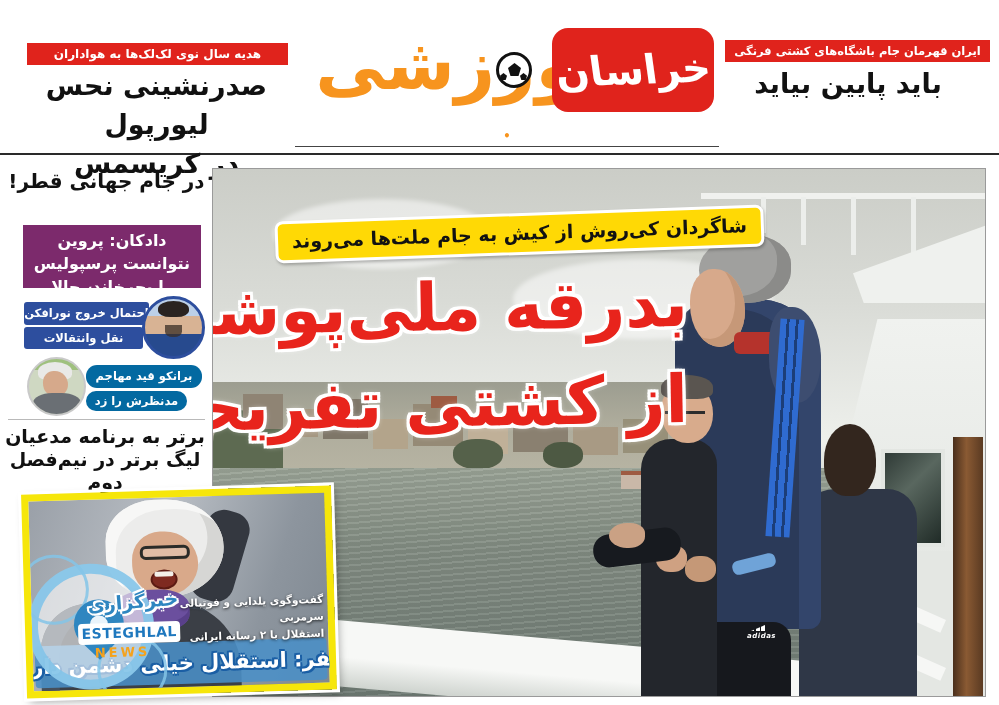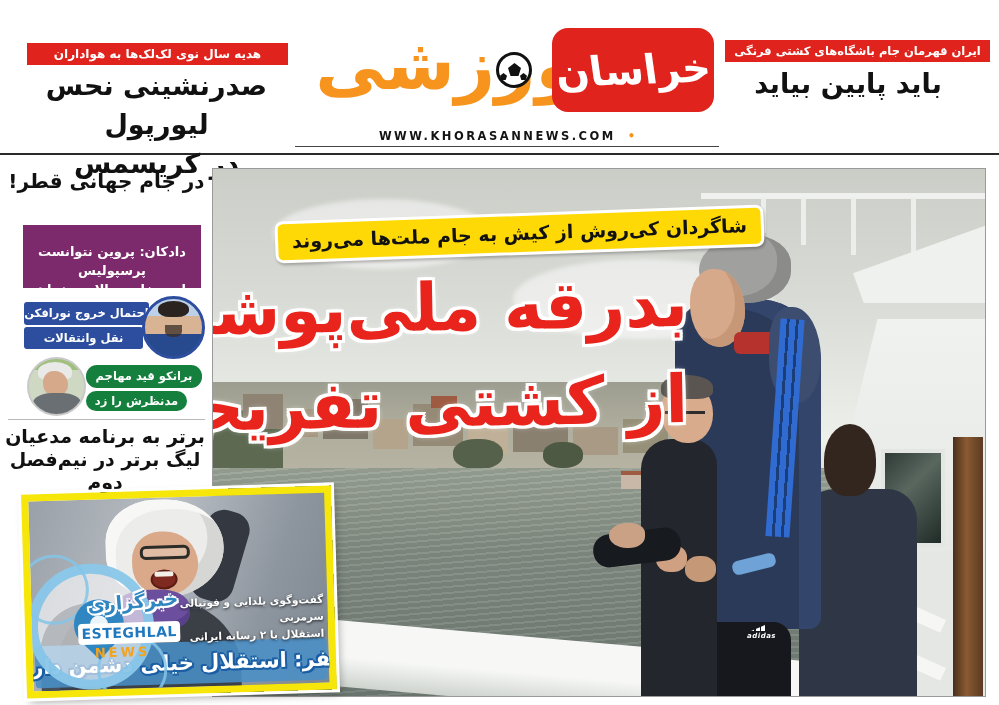--- a/index.html
+++ b/index.html
@@ -49,26 +49,26 @@
     border-bottom:1px solid #444; padding-bottom:3px; }
   .web-line .dot { color:#f7941e; letter-spacing:0; }
   .main-rule { left:0; top:153px; width:999px; border-top:2px solid #2a2a2a; }
 
   
   .story1 { left:8px; top:170px; width:197px; font-size:20px; font-weight:bold; color:#111;
     text-align:center; line-height:1.18; }
   .purple-box { left:23px; top:225px; width:178px; height:63px; background:#7c2a6c; color:#fff;
     text-align:center; padding-top:3px; }
   .purple-box .pk { font-size:8.5px; font-weight:bold; }
-  .purple-box .ph { font-size:13px; font-weight:bold; line-height:1.45; margin-top:15px; }
+  .purple-box .ph { font-size:16px; font-weight:bold; line-height:1.45; margin-top:1px; }
   .blue-tag { background:#2d4e9e; color:#fff; font-weight:bold; font-size:11.5px;
     text-align:center; border-radius:3px; }
   .btag1 { left:24px; top:302px; width:125px; height:23px; line-height:23px; }
   .btag2 { left:24px; top:327px; width:119px; height:22px; line-height:22px; }
-  .red-tag { background:#15803d; color:#fff; font-weight:bold; font-size:11.5px;
+  .red-tag { background:#0369a1; color:#fff; font-weight:bold; font-size:11.5px;
     text-align:center; border-radius:11px; }
   .rtag1 { left:86px; top:365px; width:116px; height:23px; line-height:23px; }
   .rtag2 { left:86px; top:391px; width:101px; height:20px; line-height:20px; }
   .circ { border-radius:50%; overflow:hidden; }
   .circ-player { left:142px; top:296px; width:63px; height:63px; border:3px solid #2d4e9e;
     background:linear-gradient(180deg,#bcd0e8 0 30%,#d8b394 30% 62%,#274a8e 62% 100%); z-index:4; }
   .circ-player .hair { position:absolute; left:13px; top:2px; width:31px; height:16px;
     background:#2a2320; border-radius:50% 50% 40% 40%; }
   .circ-player .beard { position:absolute; left:20px; top:26px; width:17px; height:12px;
     background:#3a2e26; border-radius:0 0 45% 45%; opacity:.75; }
@@ -226,21 +226,20 @@
   </div>
   <div class="abs logo-red-box">
     <span class="fa">خراسان</span>
   </div>
   <div class="abs football">
     <div class="pent"></div>
     <div class="spot1"></div>
     <div class="spot2"></div>
   </div>
   <div class="abs web-line">
-    <span>WWW.KHORASANNEWS.COM</span>
     <span class="dot">•</span>
   </div>
   <div class="abs main-rule"></div>
 
   <div class="abs big-head head-left fa">
     <div>صدرنشینی نحس لیورپول</div>
     <div>در کریسمس</div>
   </div>
   <div class="abs kicker-strip strip-left fa">هدیه سال نوی لک‌لک‌ها به هواداران</div>
 

